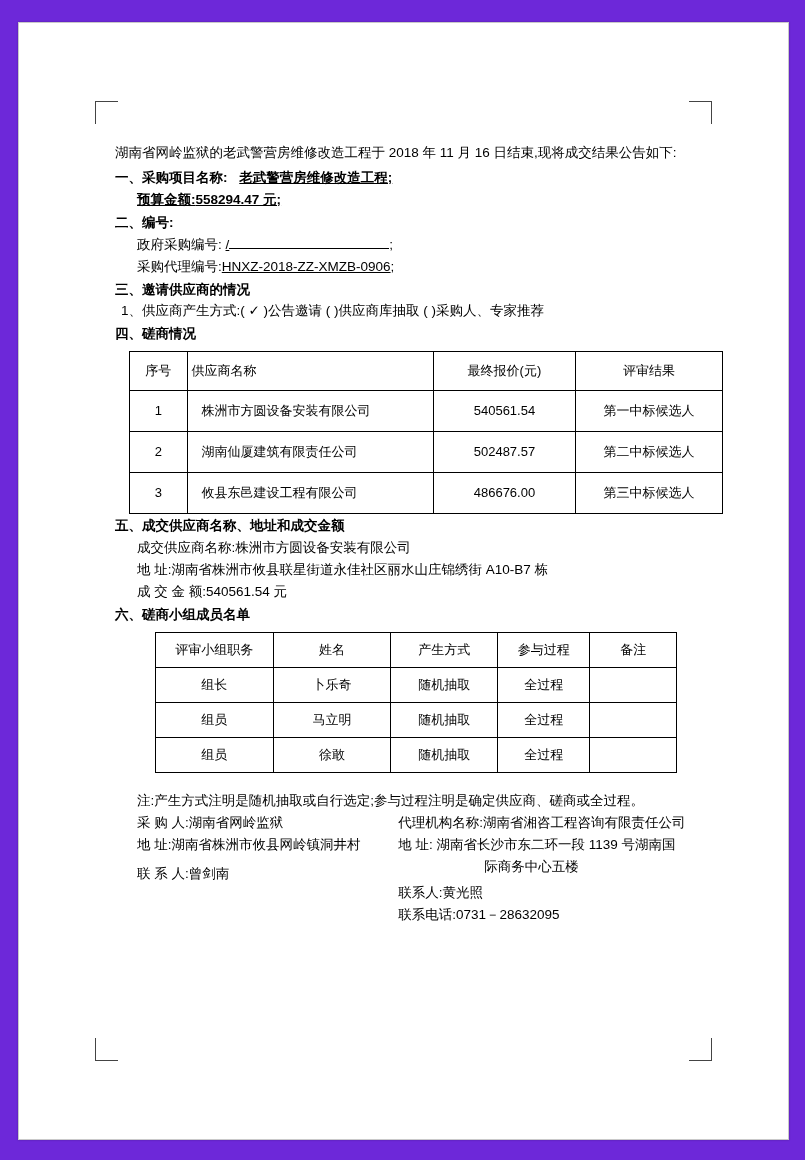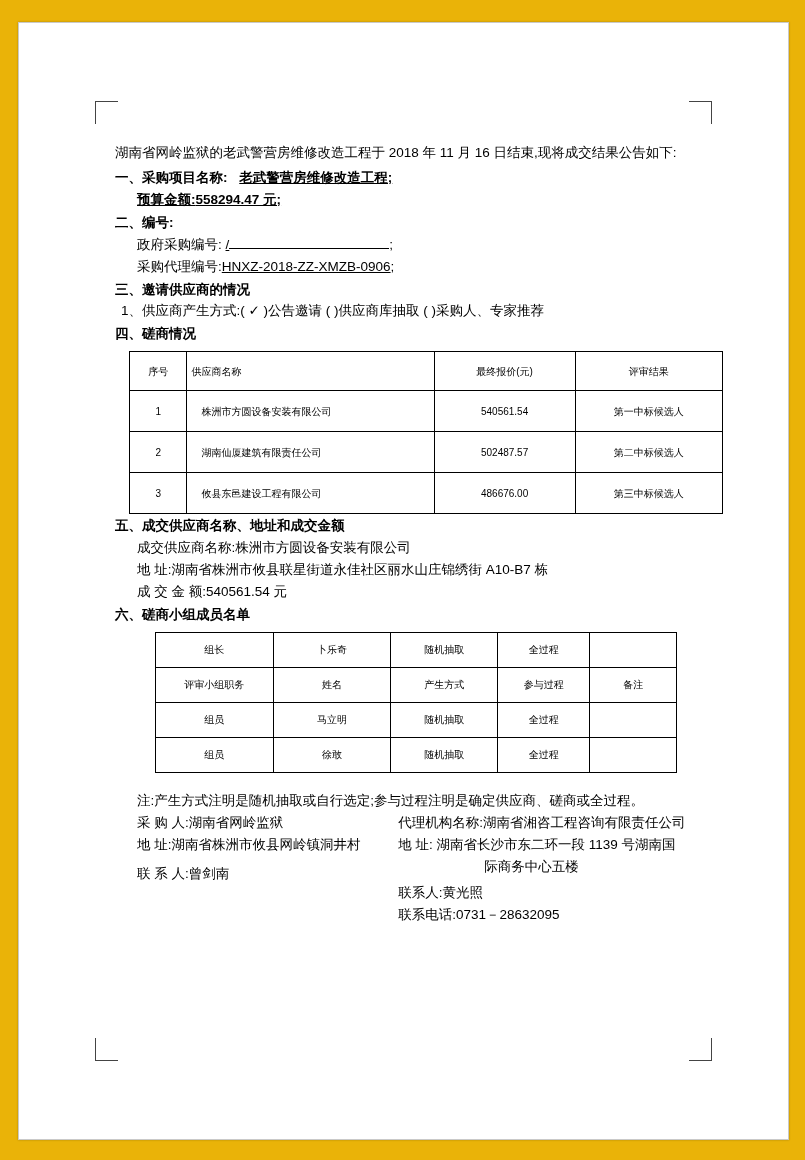--- a/index.html
+++ b/index.html
@@ -5,21 +5,21 @@
   html, body {
     margin: 0;
     padding: 0;
     background: #8c8c8c;
     font-family: "Liberation Sans", sans-serif;
   }
   #page {
     position: relative;
     width: 805px;
     height: 1160px;
-    background: #eab308;
+    background: #6d28d9;
     overflow: hidden;
   }
   .sheet {
     position: absolute;
     left: 18px;
     top: 22px;
     width: 769px;
     height: 1116px;
     background: #ffffff;
     border: 1px solid #c9c9c9;
@@ -50,21 +50,21 @@
   .row-line { margin: 1px 0; }
 
   table.grid {
     border-collapse: collapse;
     margin: 6px 0 2px 0;
   }
   table.grid td, table.grid th {
     border: 1px solid #000;
     text-align: center;
     font-weight: normal;
-    font-size: 10px;
+    font-size: 13px;
     padding: 6px 4px;
   }
   table.t1 { margin-left: 14px; width: 594px; }
   table.t1 td.c0 { width: 52px; }
   table.t1 td.c1 { width: 248px; text-align: left; padding-left: 14px; }
   table.t1 td.c1.h { padding-left: 4px;}
   table.t1 td.c2 { width: 140px; }
   table.t1 td.c3 { width: 150px; }
   table.t1 tr.head td { height: 26px; }
   table.t1 tr td { height: 28px; }
@@ -170,34 +170,34 @@
         <span>成  交  金  额:</span><span>540561.54 元</span>
       </div>
 
       <div class="sec-title">
         <span>六、</span><span>磋商小组成员名单</span>
       </div>
 
       <table class="grid t2">
         <tbody>
             <tr>
+          <td class="a">评审小组职务</td>
+          <td class="b">姓名</td>
+          <td class="c">产生方式</td>
+          <td class="d">参与过程</td>
+          <td class="e">备注</td>
+        </tr>
+        <tr>
           <td class="a">组长</td>
           <td class="b">卜乐奇</td>
           <td class="c">随机抽取</td>
           <td class="d">全过程</td>
           <td class="e"></td>
         </tr>
         <tr>
-          <td class="a">评审小组职务</td>
-          <td class="b">姓名</td>
-          <td class="c">产生方式</td>
-          <td class="d">参与过程</td>
-          <td class="e">备注</td>
-        </tr>
-        <tr>
           <td class="a">组员</td>
           <td class="b">马立明</td>
           <td class="c">随机抽取</td>
           <td class="d">全过程</td>
           <td class="e"></td>
         </tr>
         <tr>
           <td class="a">组员</td>
           <td class="b">徐敢</td>
           <td class="c">随机抽取</td>

